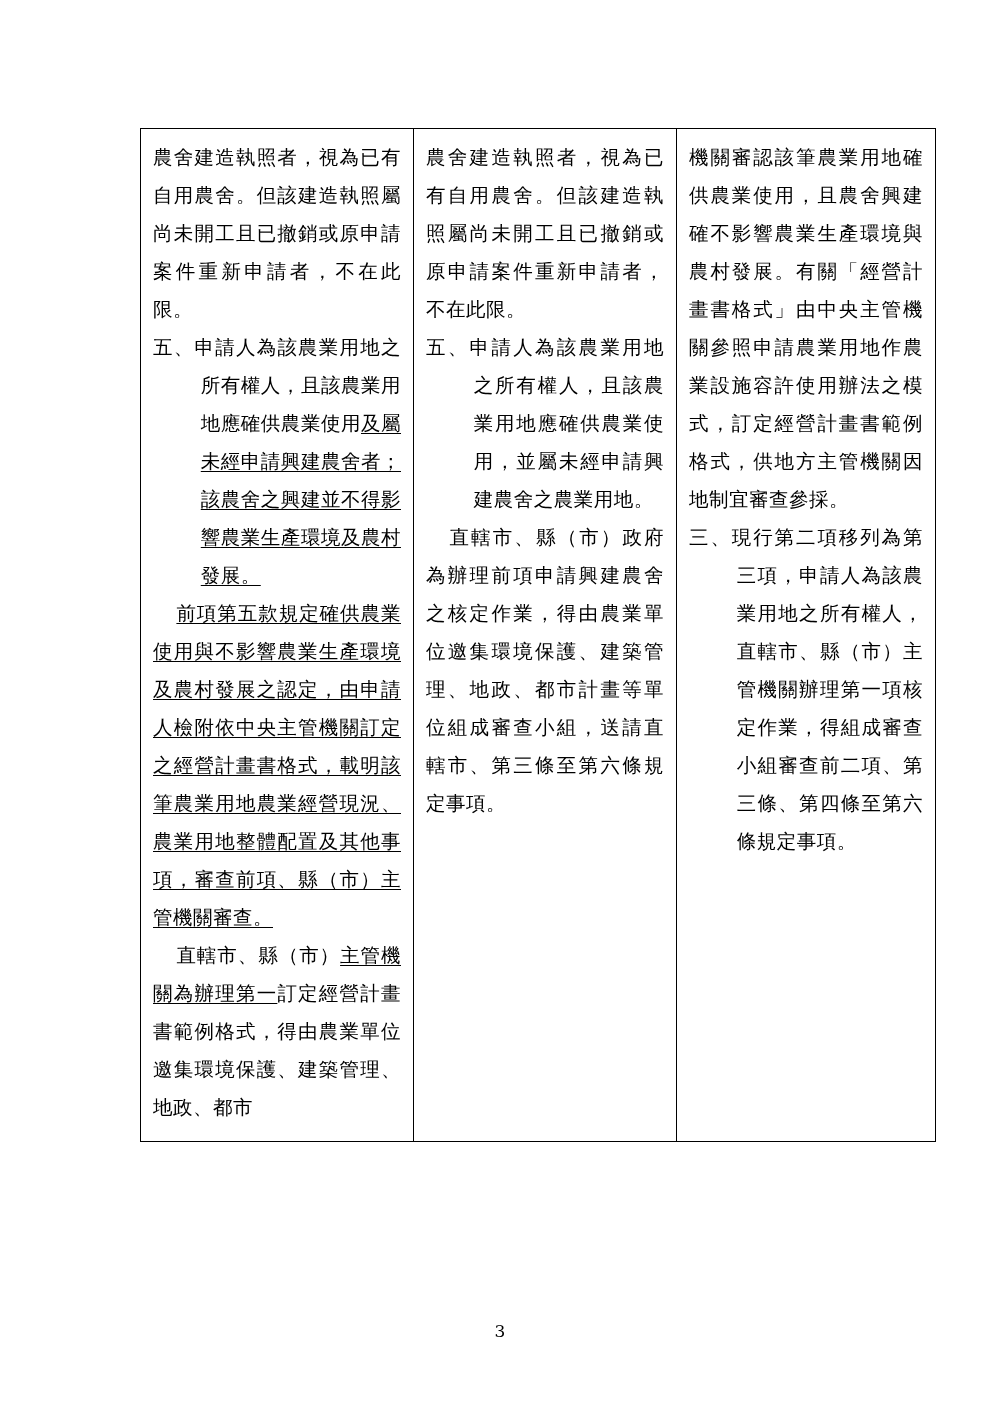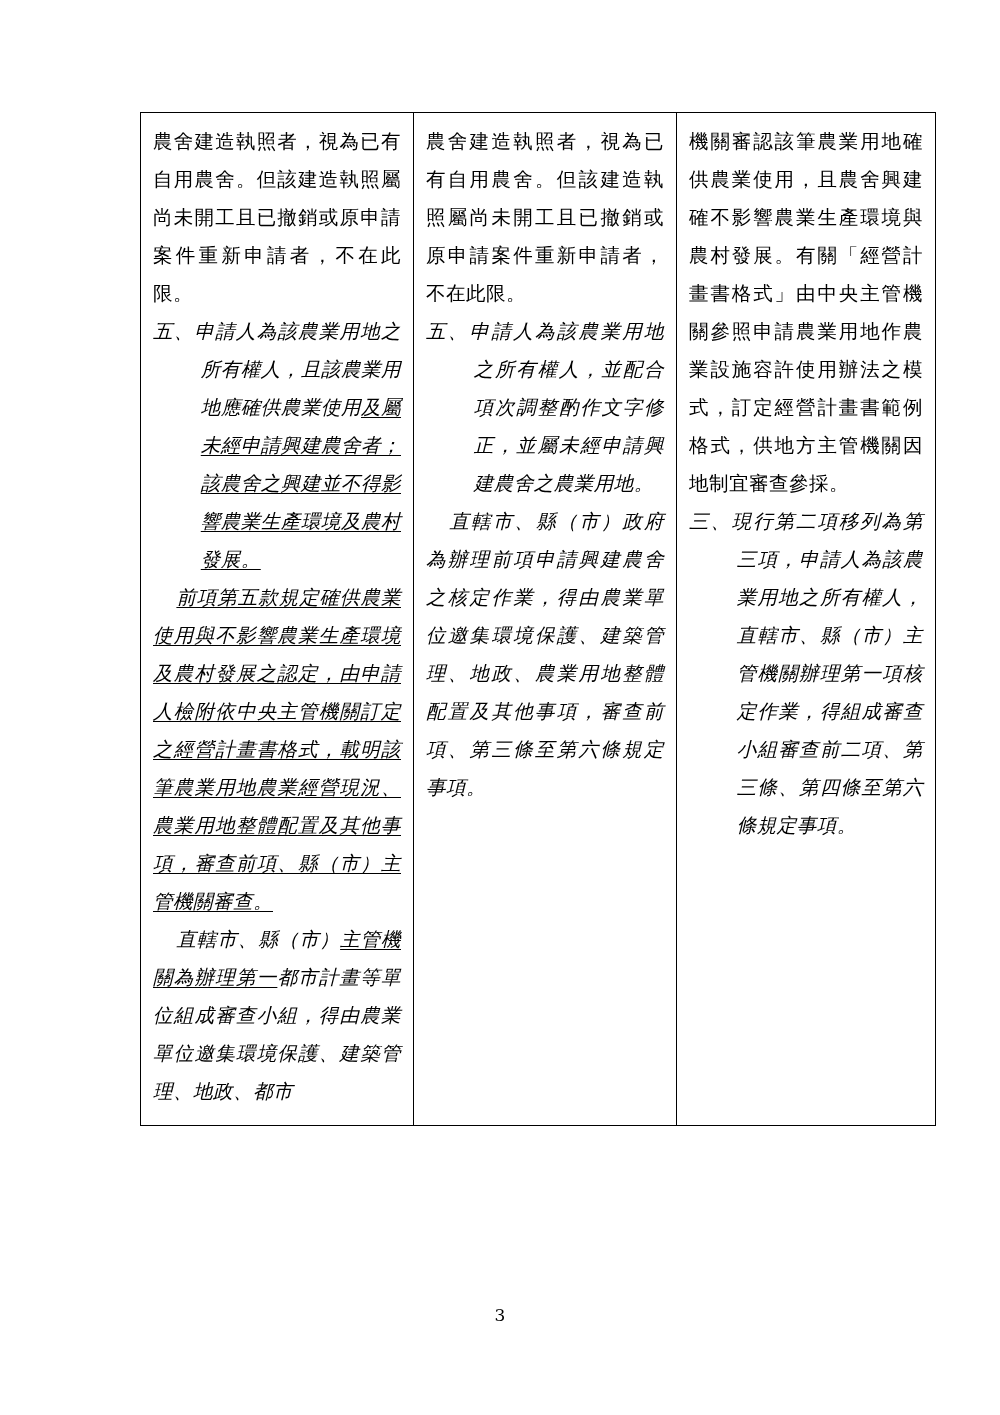--- a/index.html
+++ b/index.html
@@ -9,21 +9,21 @@
   }
   body {
     width: 1000px;
     height: 1415px;
     position: relative;
     font-family: "DejaVu Serif", "Liberation Serif", serif;
     color: #000;
   }
   .page {
     position: absolute;
-    left: 0; top: 0;
+    left: 0; top: 16px;
     width: 1000px;
     height: 1013px;
     box-sizing: border-box;
   }
   .table-wrap {
     position: absolute;
     left: 140px;
     top: 112px;
     width: 720px;
   }
@@ -42,21 +42,21 @@
   td.col-c { width: 234px; }
 
   .para {
     font-size: 19.5px;
     line-height: 1.95;
     letter-spacing: 0.5px;
     text-align: justify;
     text-justify: inter-ideograph;
     margin: 0;
   }
-  .para + .para { margin-top: 0; font-style: italic; }
+  .para + .para { margin-top: 0; }
 
   
   .clause {
     padding-left: 2.45em;
     text-indent: -2.45em;
   }
   .indent1 {
     text-indent: 1.2em;
   }
   .u {
@@ -83,29 +83,29 @@
       <tbody>
           <tr>
 
         <td class="col-a">
           <p class="para">農舍建造執照者，視為已有自用農舍。但該建造執照屬尚未開工且已撤銷或原申請案件重新申請者，不在此限。</p>
 
           <p class="para clause"><span>五、</span><span>申請人為該農業用地之所有權人，且該農業用地應確供農業使用</span><span class="u">及屬未經申請興建農舍者；該農舍之興建並不得影響農業生產環境及農村發展。</span></p>
 
           <p class="para indent1"><span class="u">前項第五款規定確供農業使用與不影響農業生產環境及農村發展之認定，由申請人檢附依中央主管機關訂定之經營計畫書格式，載明該筆農業用地農業經營現況、農業用地整體配置及其他事項，審查前項、縣（市）主管機關審查。</span></p>
 
-          <p class="para indent1"><span>直轄市、縣（市）</span><span class="u">主管機關為辦理第一</span><span>都市計畫等單位組成審查小組，得由農業單位邀集環境保護、建築管理、地政、都市</span></p>
+          <p class="para indent1"><span>直轄市、縣（市）</span><span class="u">主管機關為辦理第一</span><span>訂定經營計畫書範例格式，得由農業單位邀集環境保護、建築管理、地政、都市</span></p>
         </td>
 
         <td class="col-b">
           <p class="para">農舍建造執照者，視為已有自用農舍。但該建造執照屬尚未開工且已撤銷或原申請案件重新申請者，不在此限。</p>
 
-          <p class="para clause"><span>五、</span><span>申請人為該農業用地之所有權人，並配合項次調整酌作文字修正，並屬未經申請興建農舍之農業用地。</span></p>
+          <p class="para clause"><span>五、</span><span>申請人為該農業用地之所有權人，且該農業用地應確供農業使用，並屬未經申請興建農舍之農業用地。</span></p>
 
-          <p class="para indent1">直轄市、縣（市）政府為辦理前項申請興建農舍之核定作業，得由農業單位邀集環境保護、建築管理、地政、農業用地整體配置及其他事項，審查前項、第三條至第六條規定事項。</p>
+          <p class="para indent1">直轄市、縣（市）政府為辦理前項申請興建農舍之核定作業，得由農業單位邀集環境保護、建築管理、地政、都市計畫等單位組成審查小組，送請直轄市、第三條至第六條規定事項。</p>
         </td>
 
         <td class="col-c">
           <p class="para">機關審認該筆農業用地確供農業使用，且農舍興建確不影響農業生產環境與農村發展。有關「經營計畫書格式」由中央主管機關參照申請農業用地作農業設施容許使用辦法之模式，訂定經營計畫書範例格式，供地方主管機關因地制宜審查參採。</p>
 
           <p class="para clause"><span>三、</span><span>現行第二項移列為第三項，申請人為該農業用地之所有權人，直轄市、縣（市）主管機關辦理第一項核定作業，得組成審查小組審查前二項、第三條、第四條至第六條規定事項。</span></p>
         </td>
 
       </tr>
     </tbody>

